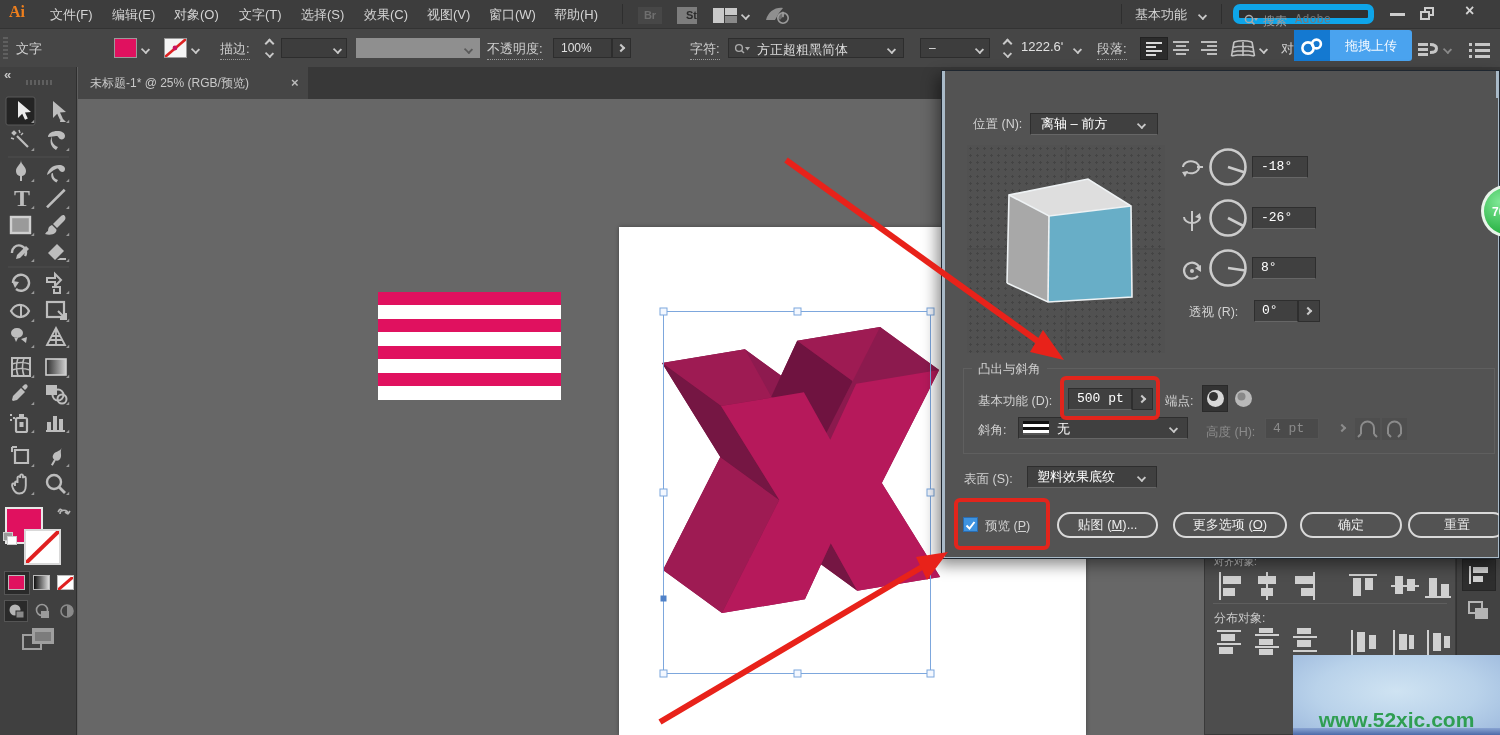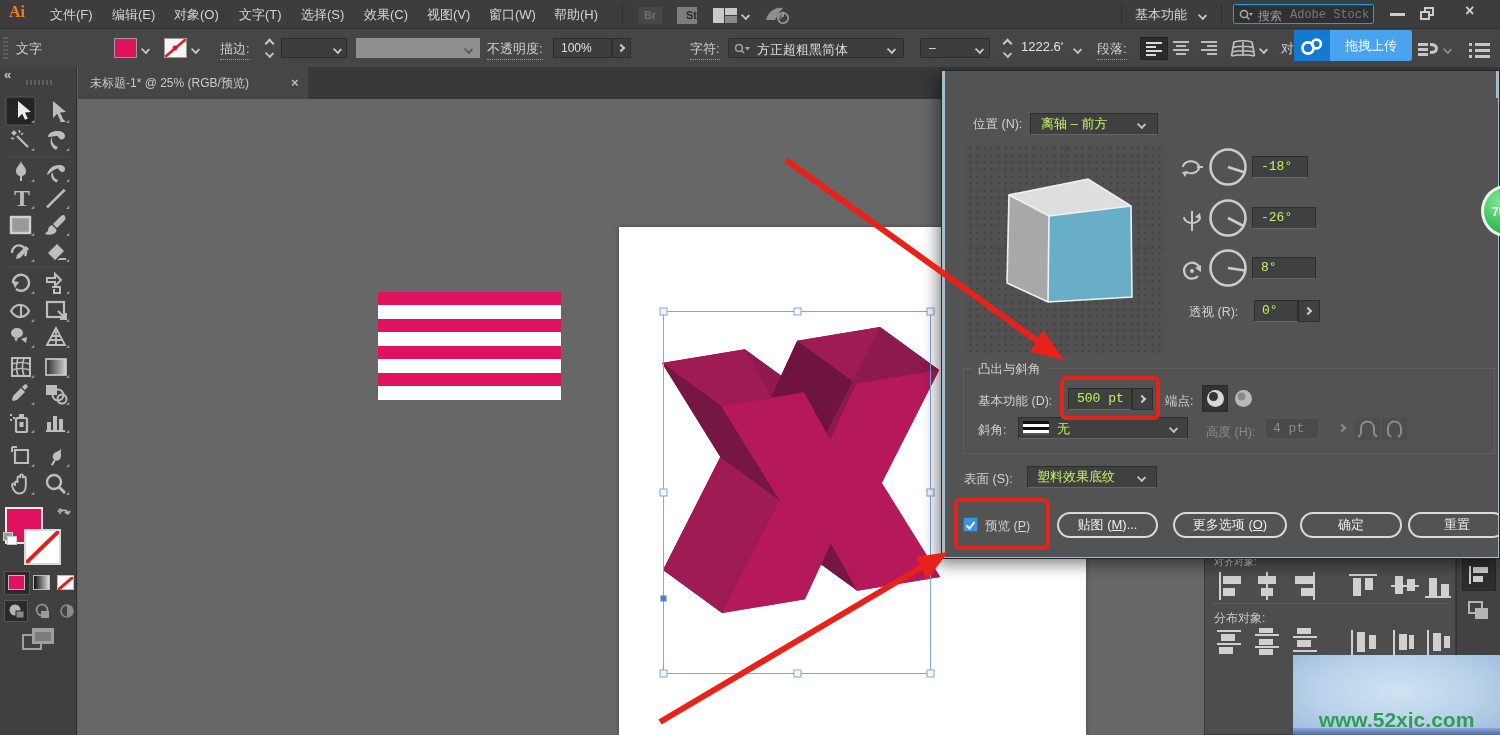--- a/index.html
+++ b/index.html
@@ -20,21 +20,21 @@
 #tabbar{left:78px;top:67px;width:1422px;height:32px;background:#383838}
 #tab1{position:absolute;left:0;top:0;width:230px;height:32px;background:#464646;color:#c9c9c9;font-size:12px;line-height:32px;padding-left:12px}
 
 #canvas{left:78px;top:99px;width:1422px;height:636px;background:#676767;overflow:hidden}
 #artboard{position:absolute;left:541px;top:128px;width:467px;height:508px;background:#fff;box-shadow:0 0 4px rgba(0,0,0,.35)}
 
 #dlg{left:941px;top:70px;width:559px;height:489px;background:#535353;border:1px solid #1f2730;box-shadow:-4px 6px 14px rgba(0,0,0,.45);overflow:hidden;z-index:30}
 #dlgframe{position:absolute;left:0;top:0;right:0;bottom:0;border:3px solid #a9bac8;border-top:none;pointer-events:none}
 #dlgtitle{position:absolute;left:0;top:0;width:100%;height:27px;background:linear-gradient(90deg,rgba(255,255,255,0) 0%,rgba(195,210,223,.38) 40%,rgba(140,155,170,.18) 58%,rgba(255,255,255,0) 78%),linear-gradient(#aab3bc 0%,#68737f 12%,#4a545f 45%,#333b46 80%,#2e363f 100%);color:#f0f2f5;font-size:13px;line-height:27px;padding-left:11px;border-bottom:1px solid #1c232b}
 #dlgbody{position:absolute;left:3px;top:27px;width:553px;height:459px;background:#535353}
-.dfld{position:absolute;background:#404040;border:1px solid #2e2e2e;border-bottom-color:#666;color:#bef264;font-size:13px;font-family:"Liberation Mono",monospace}
+.dfld{position:absolute;background:#404040;border:1px solid #2e2e2e;border-bottom-color:#666;color:#ffffff;font-size:13px;font-family:"Liberation Mono",monospace}
 .dlbl{position:absolute;font-size:12.5px;color:#d2d2d2}
 .pillbtn{position:absolute;height:26px;border:2px solid #dadada;border-radius:14px;color:#ececec;font-size:13px;text-align:center;line-height:22px}
 
 #alignp{left:1204px;top:555px;width:252px;height:180px;background:#4d4d4d;border:1px solid #3a3a3a}
 #dockstrip{left:1456px;top:555px;width:44px;height:180px;background:#424242;border-left:1px solid #333}
 
 #wm{left:1293px;top:655px;width:207px;height:80px;background:radial-gradient(ellipse at 50% 45%,#cfe3f2 0%,#b9d2ea 55%,#9db9dd 100%);text-align:center}
 </style></head><body>
 <div id="stage">
 
@@ -61,21 +61,21 @@
  <svg class="abs" style="left:763px;top:4px" width="28" height="22" viewBox="0 0 28 22">
    <path d="M3 16 C5 8 12 3 20 4 L16 9 L12 16 Z" fill="#8f8f8f"></path>
    <path d="M14 13 l6 -6 l2 3 l-5 6 Z" fill="#6f6f6f"></path>
    <circle cx="20" cy="14" r="5.2" fill="none" stroke="#9c9c9c" stroke-width="1.6"></circle>
    <rect x="19.2" y="8.2" width="1.6" height="5" fill="#9c9c9c"></rect>
  </svg>
  <div class="vsep" style="left:1121px;top:4px;height:20px"></div>
  <div class="mi" style="left:1135px">基本功能</div>
  <div class="carat" style="left:1199px;top:12px"></div>
  <div class="vsep" style="left:1221px;top:4px;height:20px"></div>
- <div class="abs" style="left:1233px;top:4px;width:141px;height:20px;background:#303030;border:1px solid #0ea5e9;border-radius:2px">
+ <div class="abs" style="left:1233px;top:4px;width:141px;height:20px;background:#303030;border:6px solid #0ea5e9;border-radius:7px">
    <svg class="abs" style="left:4px;top:3px" width="16" height="14" viewBox="0 0 16 14">
           <circle cx="6" cy="6" r="3.6" fill="none" stroke="#aaa" stroke-width="1.5"></circle>
           <line x1="8.6" y1="8.6" x2="11.5" y2="11.5" stroke="#aaa" stroke-width="1.5"></line>
           <path d="M11 5 l4 0 l-2 3 Z" fill="#aaa"></path>
         </svg>
    <span class="abs" style="left:24px;top:3px;font-size:12px;color:#9a9a9a">搜索</span>
    <span class="abs" style="left:56px;top:3px;font-size:12px;color:#787878;font-family:'Liberation Mono',monospace">Adobe Stock</span>
  </div>
  <div class="abs" style="left:1390px;top:13px;width:15px;height:3px;background:#cdcdcd"></div>
  <div class="abs" style="left:1424px;top:7px;width:10px;height:9px;border:2px solid #cdcdcd"></div>

